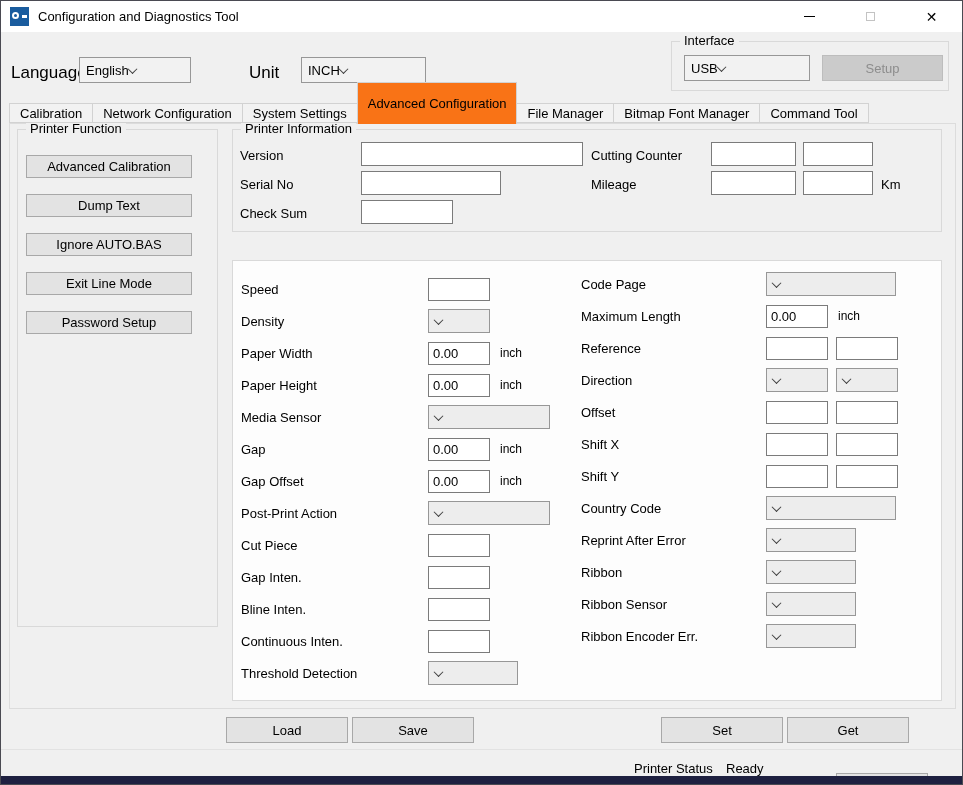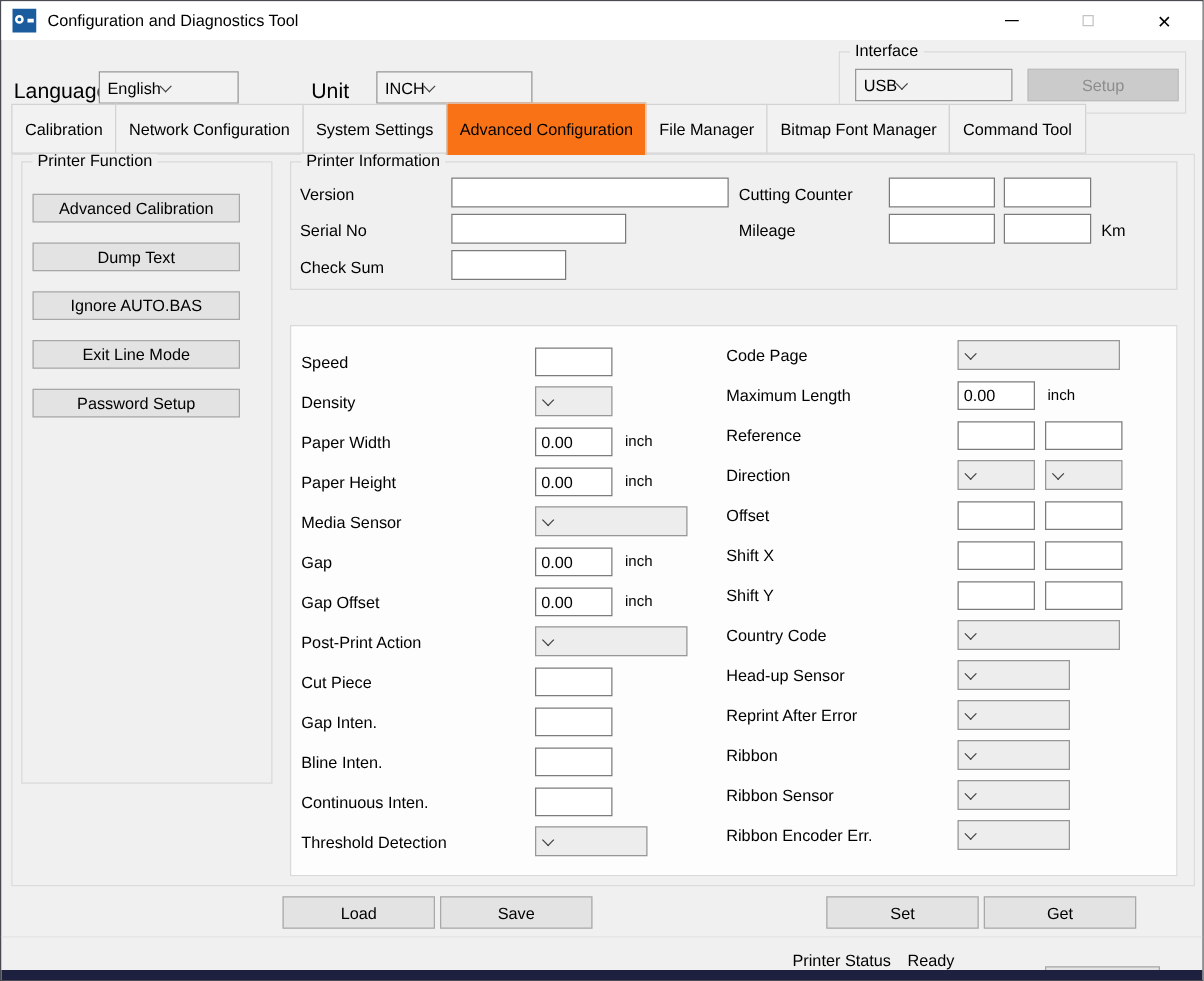--- a/index.html
+++ b/index.html
@@ -31,21 +31,21 @@
   .combo-top{position:absolute;height:26px;background:#f2f2f2;}
   .groupbox{position:absolute;border:1px solid #d9d9d9;}
   .group-label{position:absolute;top:-9px;left:8px;background:#f0f0f0;padding:0 4px;font-size:13px;white-space:nowrap;}
   .btn{
     background:#e3e3e3;border:1px solid #a8a8a8;font-family:inherit;font-size:13px;color:#000;
     display:flex;align-items:center;justify-content:center;padding:0;cursor:default;
   }
   .btn.disabled{background:#cbcbcb;border-color:#bdbdbd;color:#8d8d8d;}
   
   .tabbar{position:absolute;left:8px;top:99px;height:23px;display:flex;align-items:flex-end;z-index:3;}
-  .tab{height:40px;padding:0 10px;display:flex;align-items:center;background:#f2f2f2;border:1px solid #d2d2d2;margin-left:-1px;white-space:nowrap;}
+  .tab{height:20px;padding:0 10px;display:flex;align-items:center;background:#f2f2f2;border:1px solid #d2d2d2;margin-left:-1px;white-space:nowrap;}
   .tab:first-child{margin-left:0;}
   .tab.active{height:42px;background:#f97316;border-bottom:none;margin-bottom:-1px;z-index:4;position:relative;}
   
   .page{position:absolute;left:8px;top:122px;width:947px;height:586px;background:#f0f0f0;border:1px solid #dcdcdc;z-index:1;}
   
   .pf-group{left:7px;top:5px;width:201px;height:498px;}
   .pf-buttons{position:absolute;left:8px;top:25px;width:166px;display:flex;flex-direction:column;gap:16px;}
   .pf-buttons .btn{height:23px;width:100%;}
   
   .pi-group{left:222px;top:5px;width:710px;height:103px;}
@@ -314,28 +314,20 @@
           </div>
           <div class="form-row">
             <span class="form-label">Country Code</span>
             <div class="form-ctl">
               <div class="win-select" style="width: 130px;">
                 <span class="chev"></span>
               </div>
             </div>
           </div>
           <div class="form-row">
-            <span class="form-label">Head-up Sensor</span>
-            <div class="form-ctl">
-              <div class="win-select" style="width: 90px;">
-                <span class="chev"></span>
-              </div>
-            </div>
-          </div>
-          <div class="form-row">
             <span class="form-label">Reprint After Error</span>
             <div class="form-ctl">
               <div class="win-select" style="width: 90px;">
                 <span class="chev"></span>
               </div>
             </div>
           </div>
           <div class="form-row">
             <span class="form-label">Ribbon</span>
             <div class="form-ctl">

